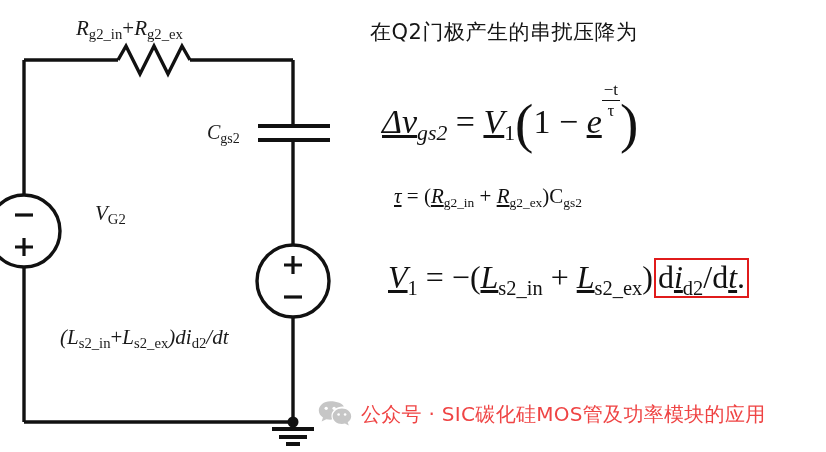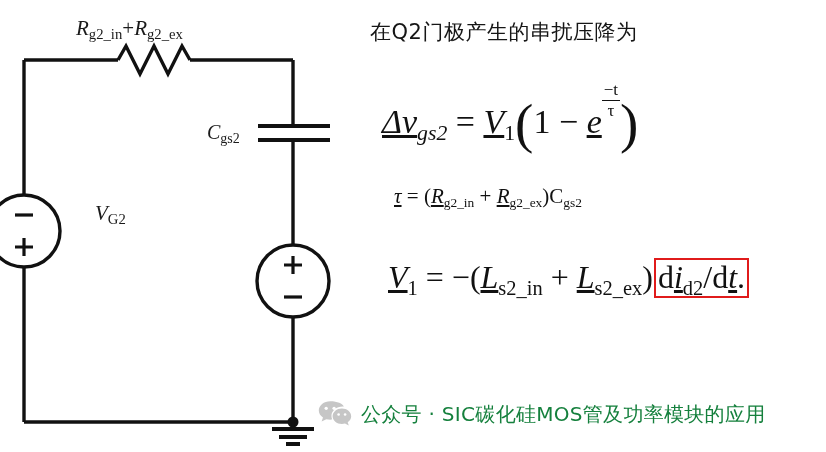--- a/index.html
+++ b/index.html
@@ -173,21 +173,21 @@
     top: 400px;
     display: flex;
     align-items: center;
     gap: 9px;
     color: #c2c2c2;
   }
   #wechat-icon { display: block; }
   #watermark-text {
     font-family: "DejaVu Sans", sans-serif;
     font-size: 20px;
-    color: #15803d;
+    color: #ef4444;
     white-space: nowrap;
     letter-spacing: 0.3px;
   }
 </style>
 </head>
 <body>
 
 <div id="page">
 
   <svg id="circuit-svg" viewBox="0 0 360 452">
@@ -238,20 +238,23 @@
   </div>
 
   <div class="ckt-label" id="label-capacitor">
     <span class="it">C</span><span class="sub">gs2</span>
   </div>
 
   <div class="ckt-label" id="label-vg2">
     <span class="it">V</span><span class="sub">G2</span>
   </div>
 
+  <div class="ckt-label" id="label-inductor">
+    <span class="it">(</span><span class="it">L</span><span class="sub">s2_in</span><span>+</span><span class="it">L</span><span class="sub">s2_ex</span><span class="it">)</span><span class="it">di</span><span class="sub">d2</span><span class="it">/dt</span>
+  </div>
 
   <div id="right-panel">
 
     <div id="caption-cn">在Q2门极产生的串扰压降为</div>
 
     <div class="eq" id="eq-1">
       <span class="mv">Δv</span><span class="esub">gs2</span>
       <span>=</span>
       <span class="mv">V</span><span class="esub-up">1</span><span class="bigparen">(</span><span>1</span>
       <span>−</span>

